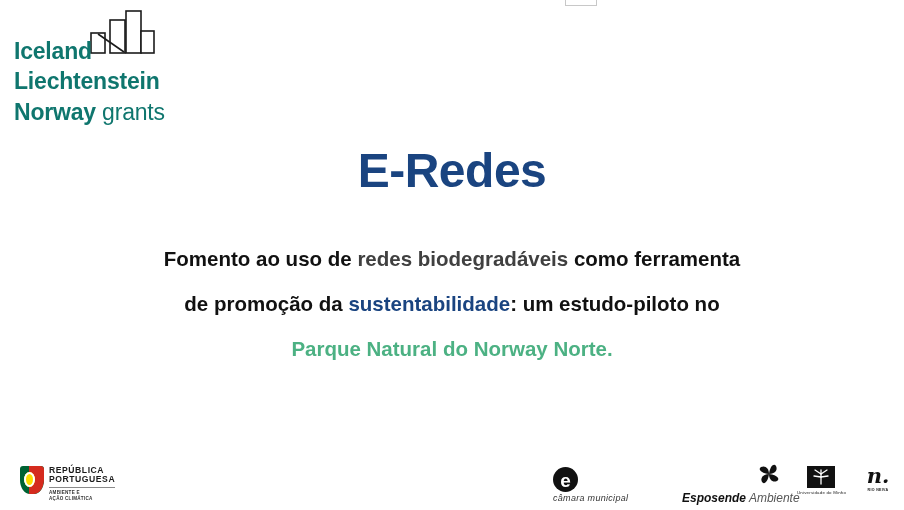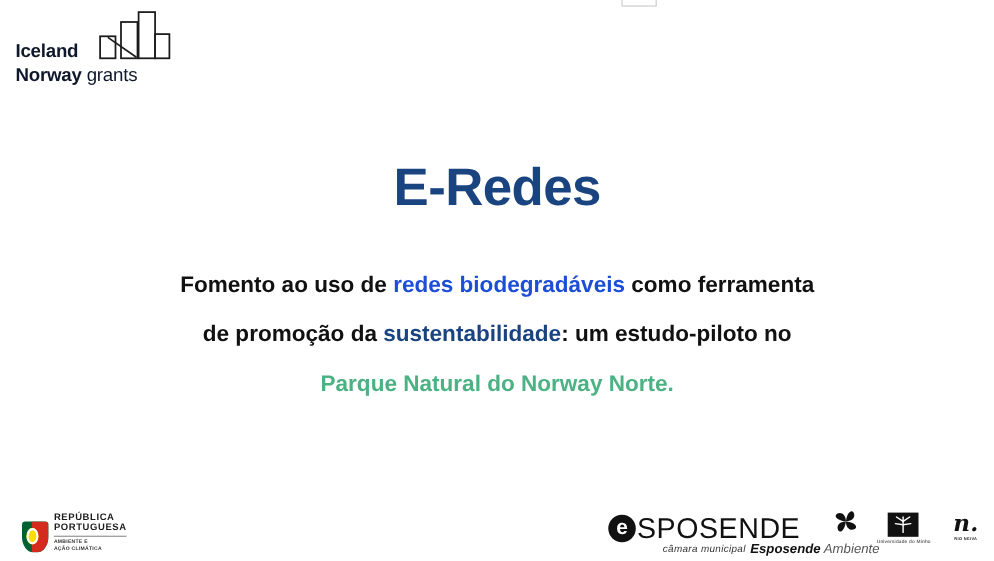--- a/index.html
+++ b/index.html
@@ -44,24 +44,24 @@
     height: 46px;
   }
   .grants-words {
     position: absolute;
     left: 0px;
     top: 28px;
     width: 180px;
     line-height: 1.32;
   }
   .grants-line {
-    font-size: 17px;
+    font-size: 23px;
     font-weight: bold;
     letter-spacing: -0.2px;
-    color: #0f172a;
+    color: #0f766e;
     white-space: nowrap;
   }
   .grants-line .light {
     font-weight: normal;
   }
 
   
   .main-title {
     position: absolute;
     left: 0;
@@ -82,29 +82,29 @@
     width: 904px;
     text-align: center;
   }
   .sub-line {
     font-size: 20.5px;
     font-weight: bold;
     color: #111111;
     line-height: 45px;
     white-space: nowrap;
   }
-  .accent-red   { color: #1d4ed8; }
+  .accent-red   { color: #404040; }
   .accent-blue  { color: #1a4480; }
   .accent-green { color: #4cb183; }
 
   
   .footer { position: absolute; left: 0; top: 455px; width: 904px; height: 55px; }
 
   
-  .rp-logo { position: absolute; left: 20px; top: 11px; display: flex; align-items: flex-end; gap: 5px; }
+  .rp-logo { position: absolute; left: 20px; top: 11px; display: flex; align-items: flex-start; gap: 5px; }
   .rp-shield {
     width: 24px; height: 28px;
     background: #006233;
     border-radius: 3px 3px 10px 10px / 3px 3px 14px 14px;
     position: relative;
     overflow: hidden;
   }
   .rp-shield:after {
     content: "";
     position: absolute; left: 9px; top: 0; right: 0; bottom: 0;
@@ -192,20 +192,21 @@
 <div class="grants-logo">
   <svg class="grants-mark" viewBox="0 0 66 46">
     <rect x="1" y="23" width="14" height="20" fill="#ffffff" stroke="#1b1b1b" stroke-width="1.6"></rect>
     <rect x="20" y="10" width="15" height="33" fill="#ffffff" stroke="#1b1b1b" stroke-width="1.6"></rect>
     <rect x="36" y="1" width="15" height="42" fill="#ffffff" stroke="#1b1b1b" stroke-width="1.6"></rect>
     <rect x="51" y="21" width="13" height="22" fill="#ffffff" stroke="#1b1b1b" stroke-width="1.6"></rect>
     <line x1="8" y1="24" x2="34" y2="42" stroke="#1b1b1b" stroke-width="1.6"></line>
   </svg>
   <div class="grants-words">
     <div class="grants-line">Iceland</div>
+    <div class="grants-line">Liechtenstein</div>
     <div class="grants-line"><span>Norway</span><span class="light">&nbsp;</span><span class="light">grants</span></div>
   </div>
 </div>
 
 <div class="main-title">E-Redes</div>
 
 <div class="subtitle">
   <div class="sub-line">
     <span>Fomento ao uso de </span><span class="accent-red">redes biodegradáveis</span><span> como ferramenta</span>
   </div>
@@ -229,21 +230,20 @@
         <div>AÇÃO CLIMÁTICA</div>
       </div>
     </div>
   </div>
 
   <div class="esp-logo">
     <div class="esp-row">
       <div class="esp-e">
           <span>e</span>
         </div>
-      <div class="esp-word">SPOSENDE</div>
     </div>
     <div class="esp-sub">câmara municipal</div>
   </div>
 
   <div class="amb-logo">
     <svg class="amb-mark" viewBox="0 0 26 22">
       <path d="M13 11 C13 5, 9 2, 5 4 C2 6, 4 10, 13 11 Z" fill="#111111"></path>
       <path d="M13 11 C19 11, 22 7, 20 3 C18 0, 14 3, 13 11 Z" fill="#111111"></path>
       <path d="M13 11 C13 17, 17 20, 21 18 C24 16, 22 12, 13 11 Z" fill="#111111"></path>
       <path d="M13 11 C7 11, 4 15, 6 19 C8 22, 12 19, 13 11 Z" fill="#111111"></path>

